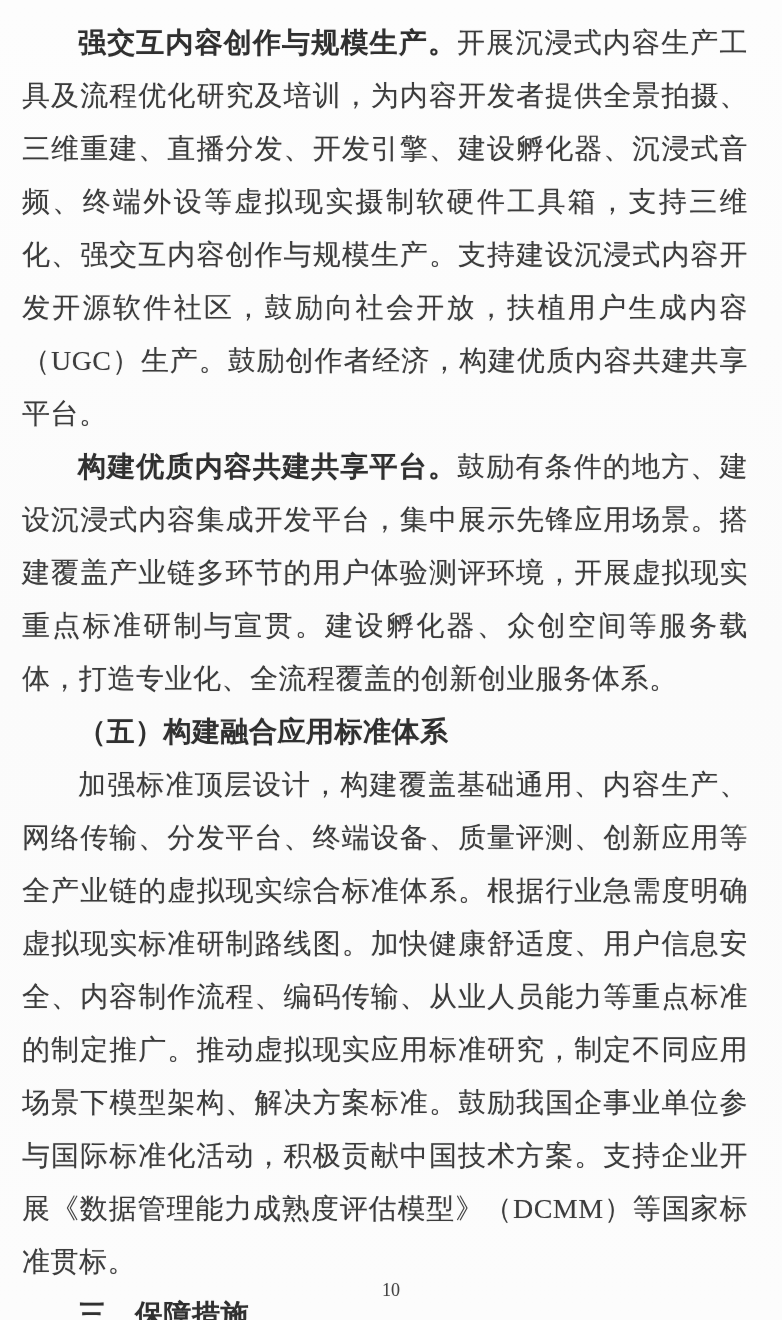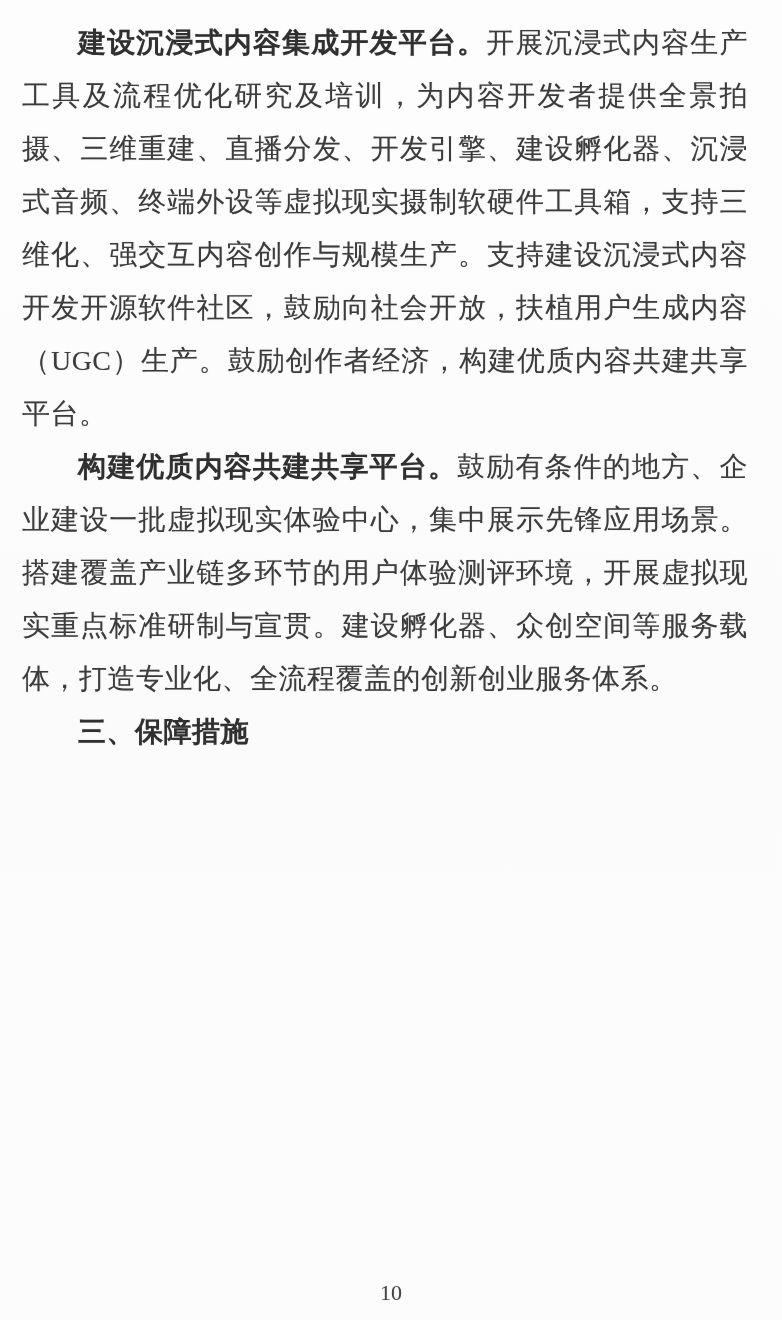--- a/index.html
+++ b/index.html
@@ -40,36 +40,38 @@
     font-family: "Liberation Sans", "DejaVu Sans", sans-serif;
     font-weight: 700;
     color: #303030;
   }
   .page-number {
     position: absolute;
     top: 1280px;
     left: 0;
     width: 782px;
     text-align: center;
-    font-size: 22px;
+    font-size: 18px;
     color: #444;
     font-family: "Liberation Serif", "DejaVu Serif", serif;
     text-shadow: 0 0 1px rgba(80, 80, 80, 0.3);
   }
 </style>
 </head>
 <body>
 
 <div class="page">
   <div class="content">
 
-    <p class="para"><span class="lead">建设沉浸式内容集成开发平台。</span><span>开展沉浸式内容生产工具及流程优化研究及培训，为内容开发者提供全景拍摄、三维重建、直播分发、开发引擎、建设孵化器、沉浸式音频、终端外设等虚拟现实摄制软硬件工具箱，支持三维化、强交互内容创作与规模生产。支持建设沉浸式内容开发开源软件社区，鼓励向社会开放，扶植用户生成内容（UGC）生产。鼓励创作者经济，构建优质内容共建共享平台。</span></p>
+    <p class="para"><span class="lead">强交互内容创作与规模生产。</span><span>开展沉浸式内容生产工具及流程优化研究及培训，为内容开发者提供全景拍摄、三维重建、直播分发、开发引擎、建设孵化器、沉浸式音频、终端外设等虚拟现实摄制软硬件工具箱，支持三维化、强交互内容创作与规模生产。支持建设沉浸式内容开发开源软件社区，鼓励向社会开放，扶植用户生成内容（UGC）生产。鼓励创作者经济，构建优质内容共建共享平台。</span></p>
 
-    <p class="para"><span class="lead">构建优质内容共建共享平台。</span><span>鼓励有条件的地方、企业建设一批虚拟现实体验中心，集中展示先锋应用场景。搭建覆盖产业链多环节的用户体验测评环境，开展虚拟现实重点标准研制与宣贯。建设孵化器、众创空间等服务载体，打造专业化、全流程覆盖的创新创业服务体系。</span></p>
+    <p class="para"><span class="lead">构建优质内容共建共享平台。</span><span>鼓励有条件的地方、建设沉浸式内容集成开发平台，集中展示先锋应用场景。搭建覆盖产业链多环节的用户体验测评环境，开展虚拟现实重点标准研制与宣贯。建设孵化器、众创空间等服务载体，打造专业化、全流程覆盖的创新创业服务体系。</span></p>
 
+    <p class="heading">（五）构建融合应用标准体系</p>
 
+    <p class="para"><span>加强标准顶层设计，构建覆盖基础通用、内容生产、网络传输、分发平台、终端设备、质量评测、创新应用等全产业链的虚拟现实综合标准体系。根据行业急需度明确虚拟现实标准研制路线图。加快健康舒适度、用户信息安全、内容制作流程、编码传输、从业人员能力等重点标准的制定推广。推动虚拟现实应用标准研究，制定不同应用场景下模型架构、解决方案标准。鼓励我国企事业单位参与国际标准化活动，积极贡献中国技术方案。支持企业开展《数据管理能力成熟度评估模型》（DCMM）等国家标准贯标。</span></p>
 
     <p class="heading">三、保障措施</p>
 
   </div>
 
   <div class="page-number">10</div>
 </div>
 
 </body></html>

